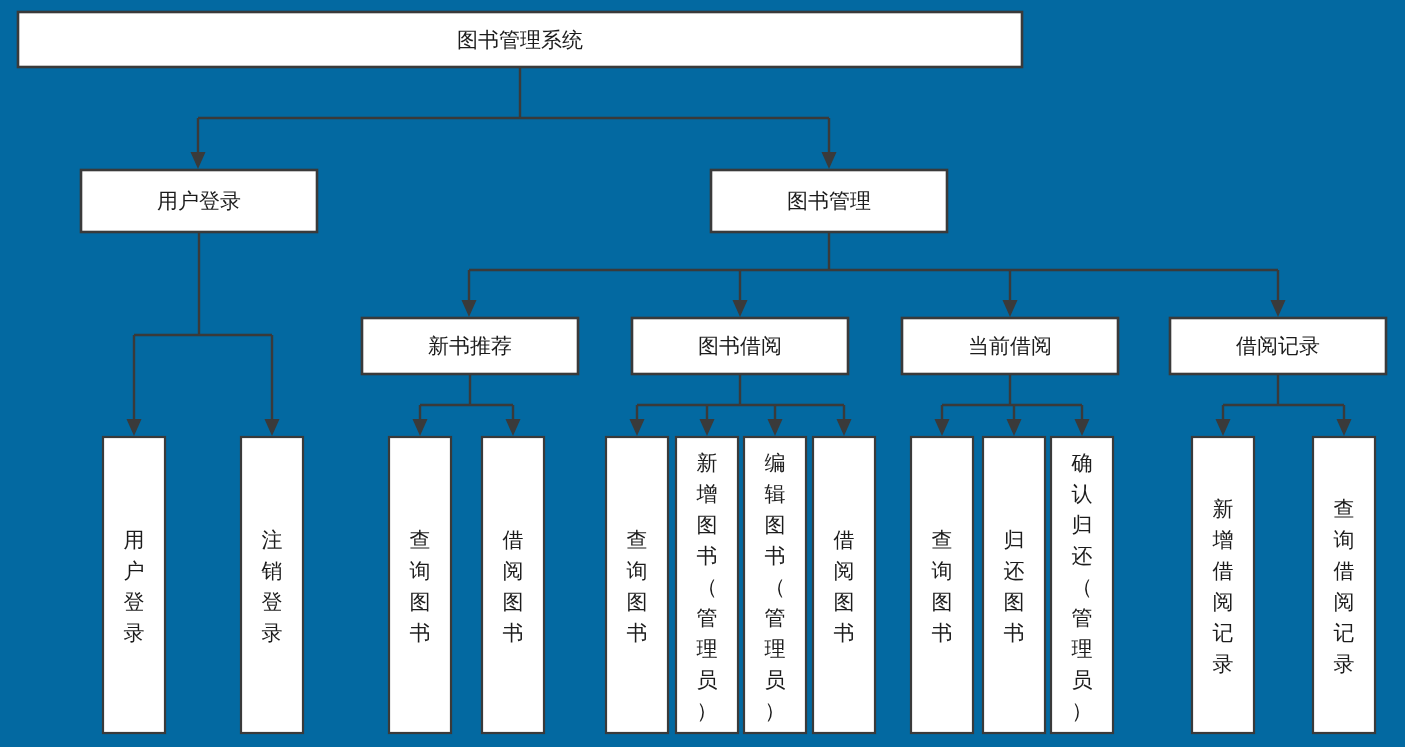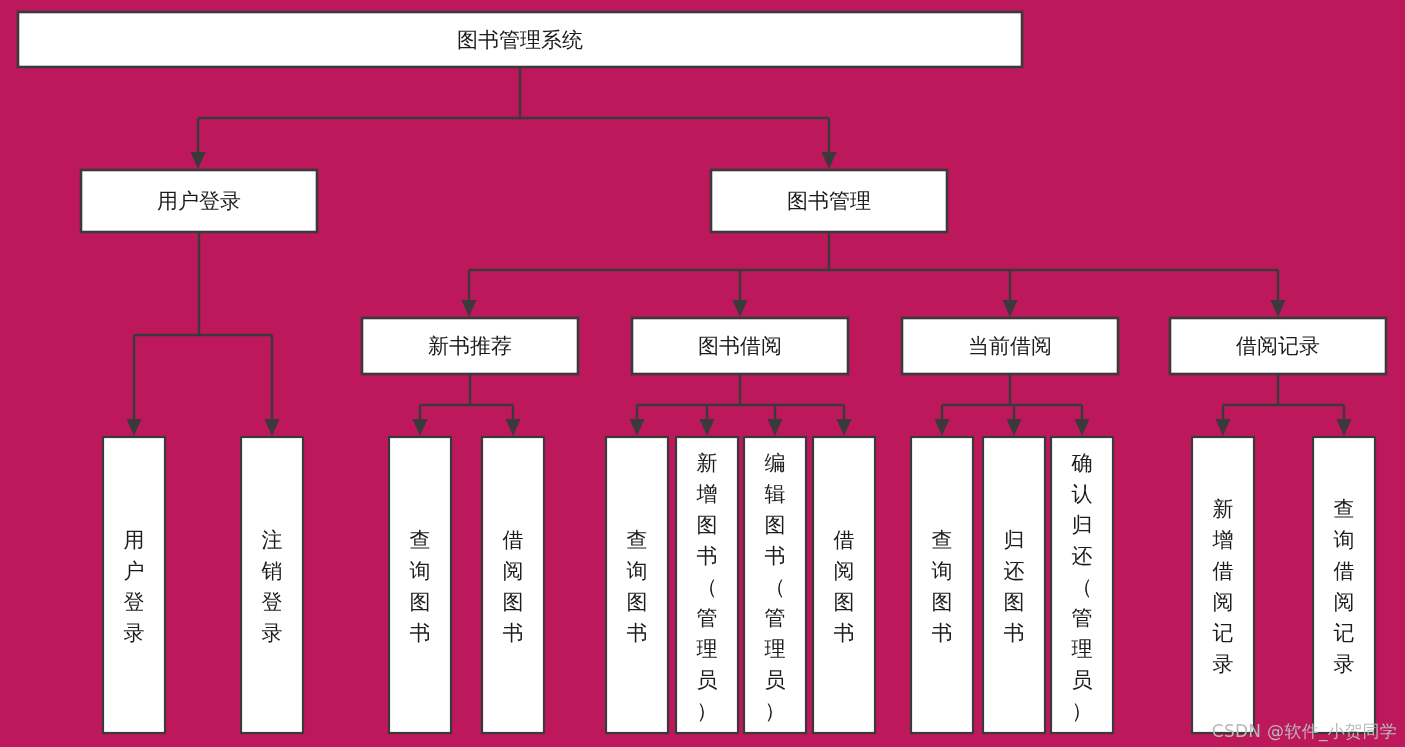--- a/index.html
+++ b/index.html
@@ -11,21 +11,21 @@
   body {
     width: 1405px;
     height: 747px;
     overflow: hidden;
     font-family: "DejaVu Sans", "Liberation Sans", sans-serif;
   }
   #diagram-root {
     position: relative;
     width: 1405px;
     height: 747px;
-    background: #be185d;
+    background: #0369a1;
   }
   svg.diagram-canvas {
     position: absolute;
     left: 0;
     top: 0;
     width: 1405px;
     height: 747px;
     display: block;
   }
   .node-box {
@@ -224,15 +224,14 @@
           <rect x="1192" y="437" width="62" height="296" class="node-box-thin"></rect>
           <text x="1223" y="0" class="node-label-v"><tspan x="1223" y="516.18">新</tspan><tspan x="1223" y="547.18">增</tspan><tspan x="1223" y="578.18">借</tspan><tspan x="1223" y="609.18">阅</tspan><tspan x="1223" y="640.18">记</tspan><tspan x="1223" y="671.18">录</tspan></text>
         </g>
         <g>
           <rect x="1313" y="437" width="62" height="296" class="node-box-thin"></rect>
           <text x="1344" y="0" class="node-label-v"><tspan x="1344" y="516.18">查</tspan><tspan x="1344" y="547.18">询</tspan><tspan x="1344" y="578.18">借</tspan><tspan x="1344" y="609.18">阅</tspan><tspan x="1344" y="640.18">记</tspan><tspan x="1344" y="671.18">录</tspan></text>
         </g>
       </g>
   </svg>
 
-  <div class="watermark-text">CSDN @软件_小贺同学</div>
 
 </div>
 
 </body></html>

